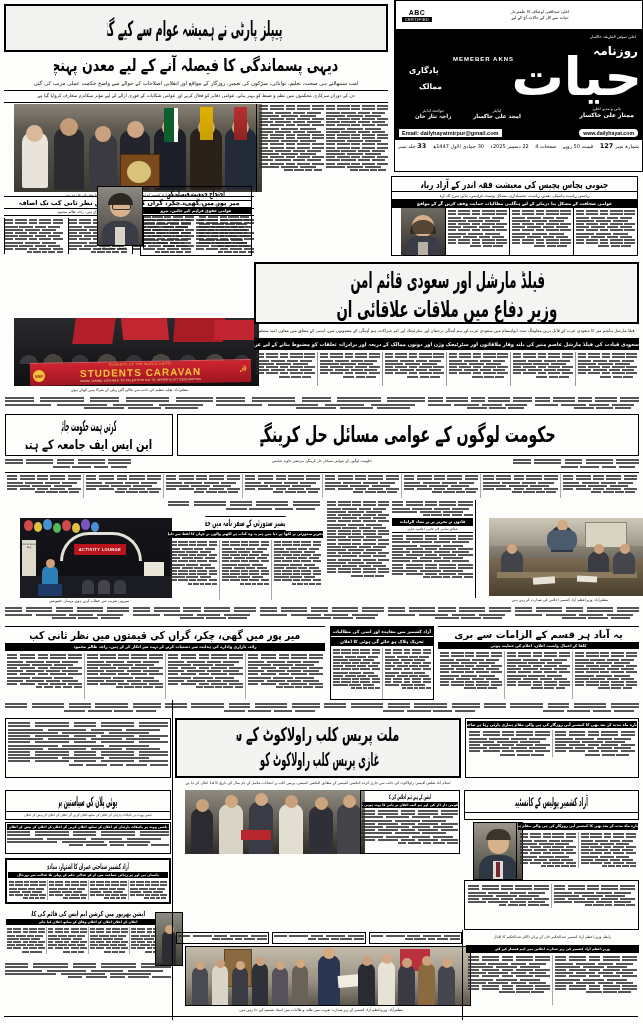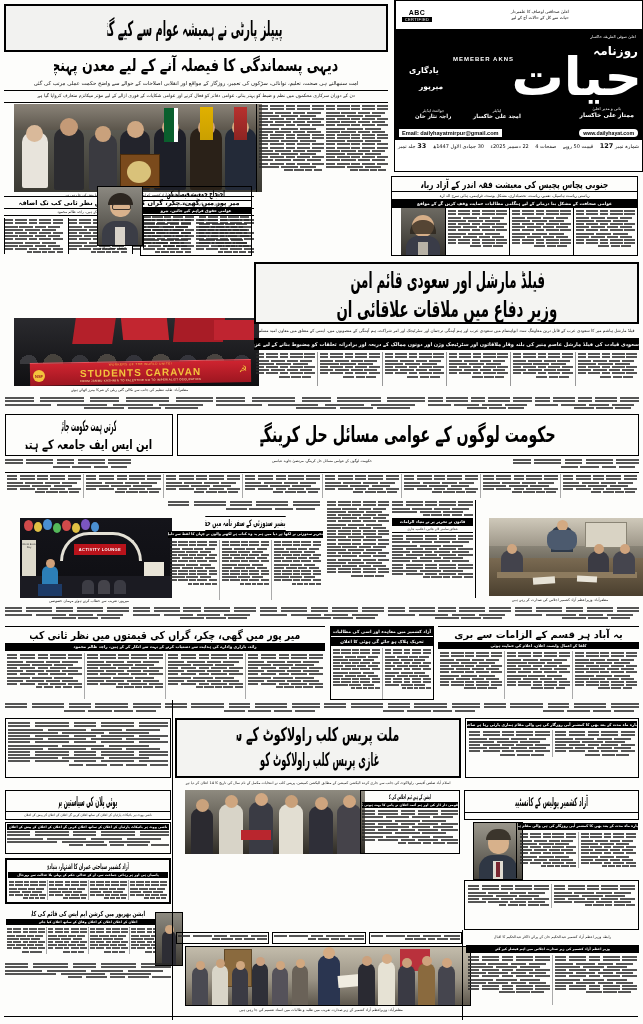--- a/index.html
+++ b/index.html
@@ -140,21 +140,21 @@
         <div class="abc-b">CERTIFIED</div>
       </div>
     </div>
 
     <div class="mh-black">
       <div class="np-tag-top">اعلیٰ صوفی الطریقہ خاکسار</div>
       <div class="np-roznama">روزنامہ</div>
       <div class="np-hayat">حیات</div>
       <div class="np-member">MEMEBER AKNS</div>
       <div class="np-city1">یادگاری</div>
-      <div class="np-city2">میرپور</div>
+      <div class="np-city2">ممالک</div>
 
       <div class="np-ed1">
         <span>بانی و مدیر اعلیٰ</span>
         <b>ممتاز علی خاکسار</b>
       </div>
       <div class="np-ed2">
         <span>ایڈیٹر</span>
         <b>امجد علی خاکسار</b>
       </div>
       <div class="np-ed3">

